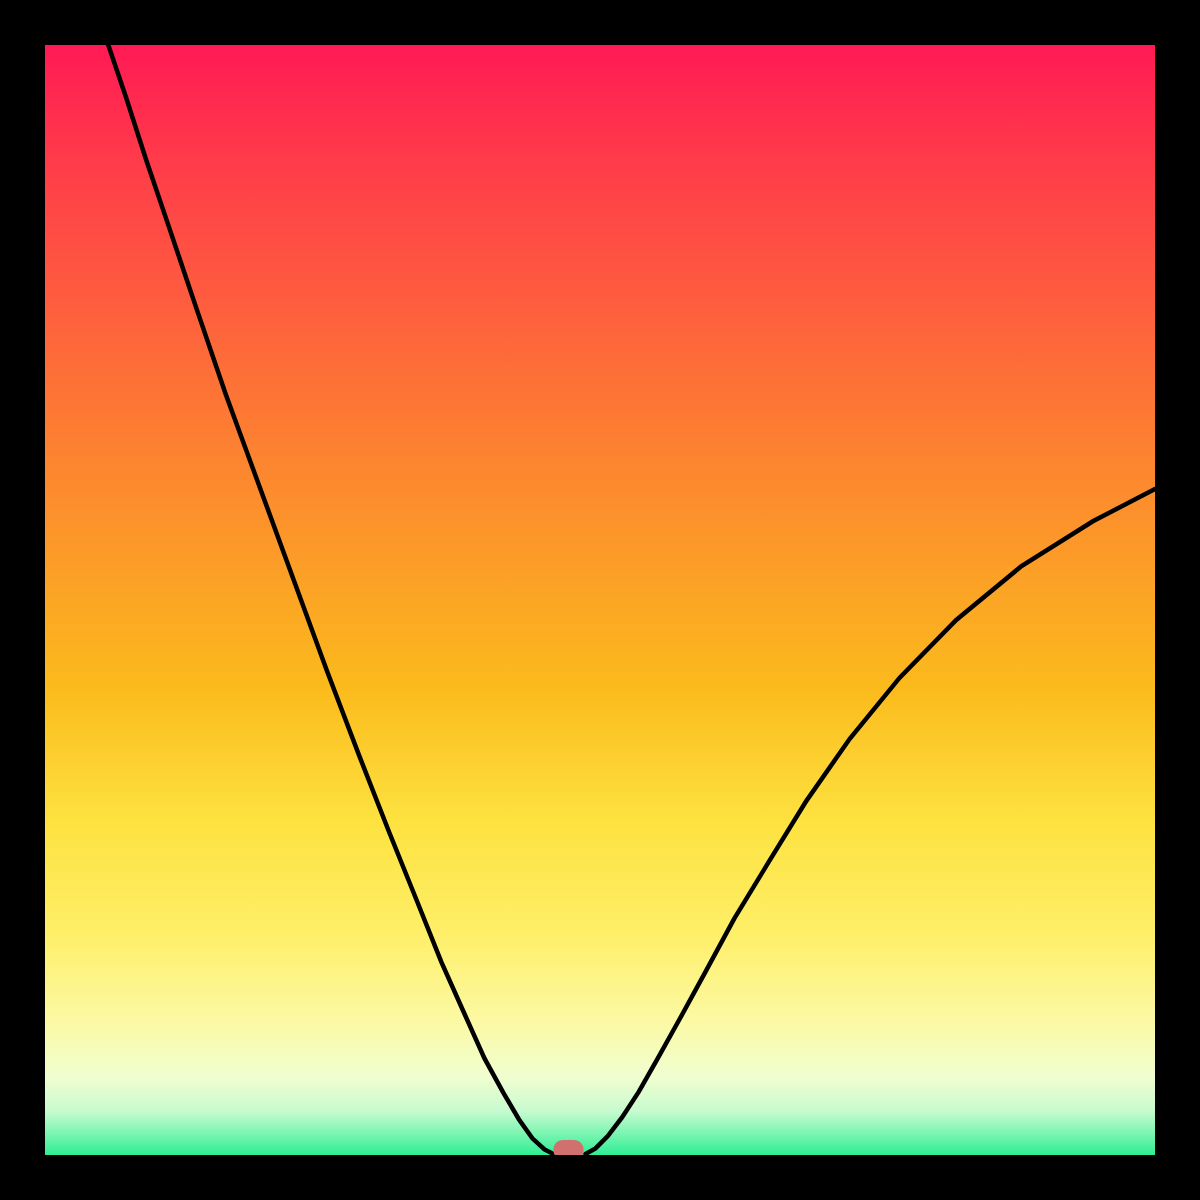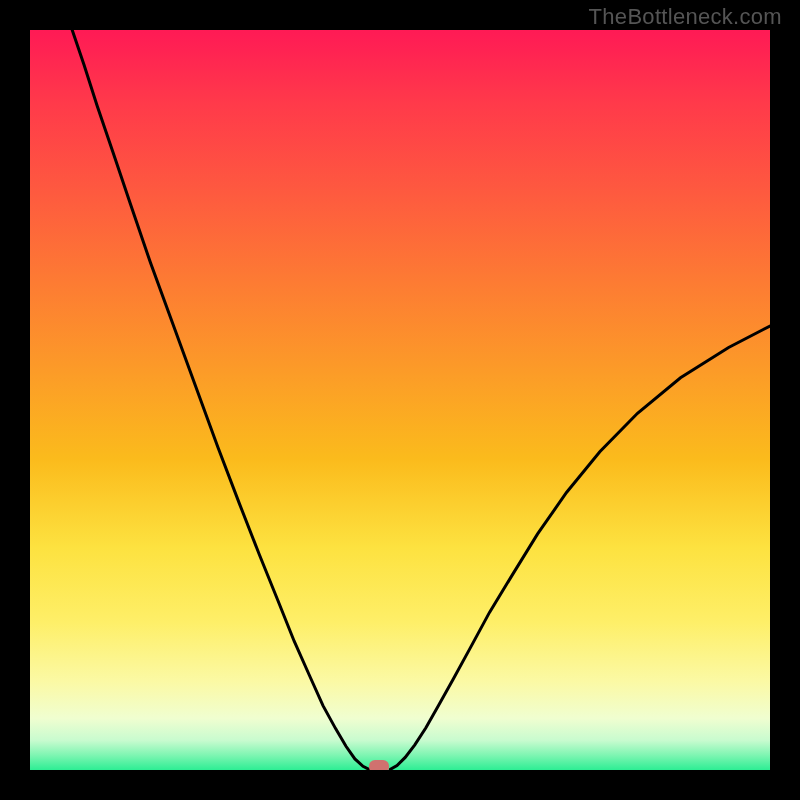--- a/index.html
+++ b/index.html
@@ -68,21 +68,20 @@
     height: 13px;
     border-radius: 6px;
     background: #d0716f;
     z-index: 3;
   }
 </style>
 </head>
 <body>
 
 <div class="frame">
-  <div class="watermark">TheBottleneck.com</div>
   <div class="plot-area">
     <div class="gradient"></div>
     <svg class="curve" viewBox="0 0 740 740" preserveAspectRatio="none">
       <path id="curve-left" fill="none" stroke="#000" stroke-width="3" stroke-linecap="round" d="M42.2 0.0 L54.0 34.8 L67.3 76.2 L82.9 122.1 L100.6 174.6 L120.6 233.1 L142.8 293.8 L165.8 356.7 L188.0 417.4 L209.4 473.6 L229.4 524.7 L247.9 570.5 L264.2 611.2 L279.7 646.0 L293.0 675.6 L305.6 698.6 L316.0 716.3 L324.9 728.9 L333.0 736.3 L338.9 739.3"></path>
       <path id="curve-right" fill="none" stroke="#000" stroke-width="3" stroke-linecap="round" d="M360.4 739.3 L367.0 735.6 L375.2 727.4 L384.8 714.8 L395.9 697.8 L408.5 675.6 L423.3 649.0 L440.3 617.9 L459.5 582.4 L482.5 544.6 L507.6 503.9 L536.5 462.5 L569.8 421.8 L607.5 383.3 L650.5 347.8 L698.6 317.5 L740.0 296.0"></path>
     </svg>
     <div id="marker" class="marker" style="left: 339.28px; top: 730px; background: rgb(208, 113, 111);"></div>
   </div>
 </div>
 

